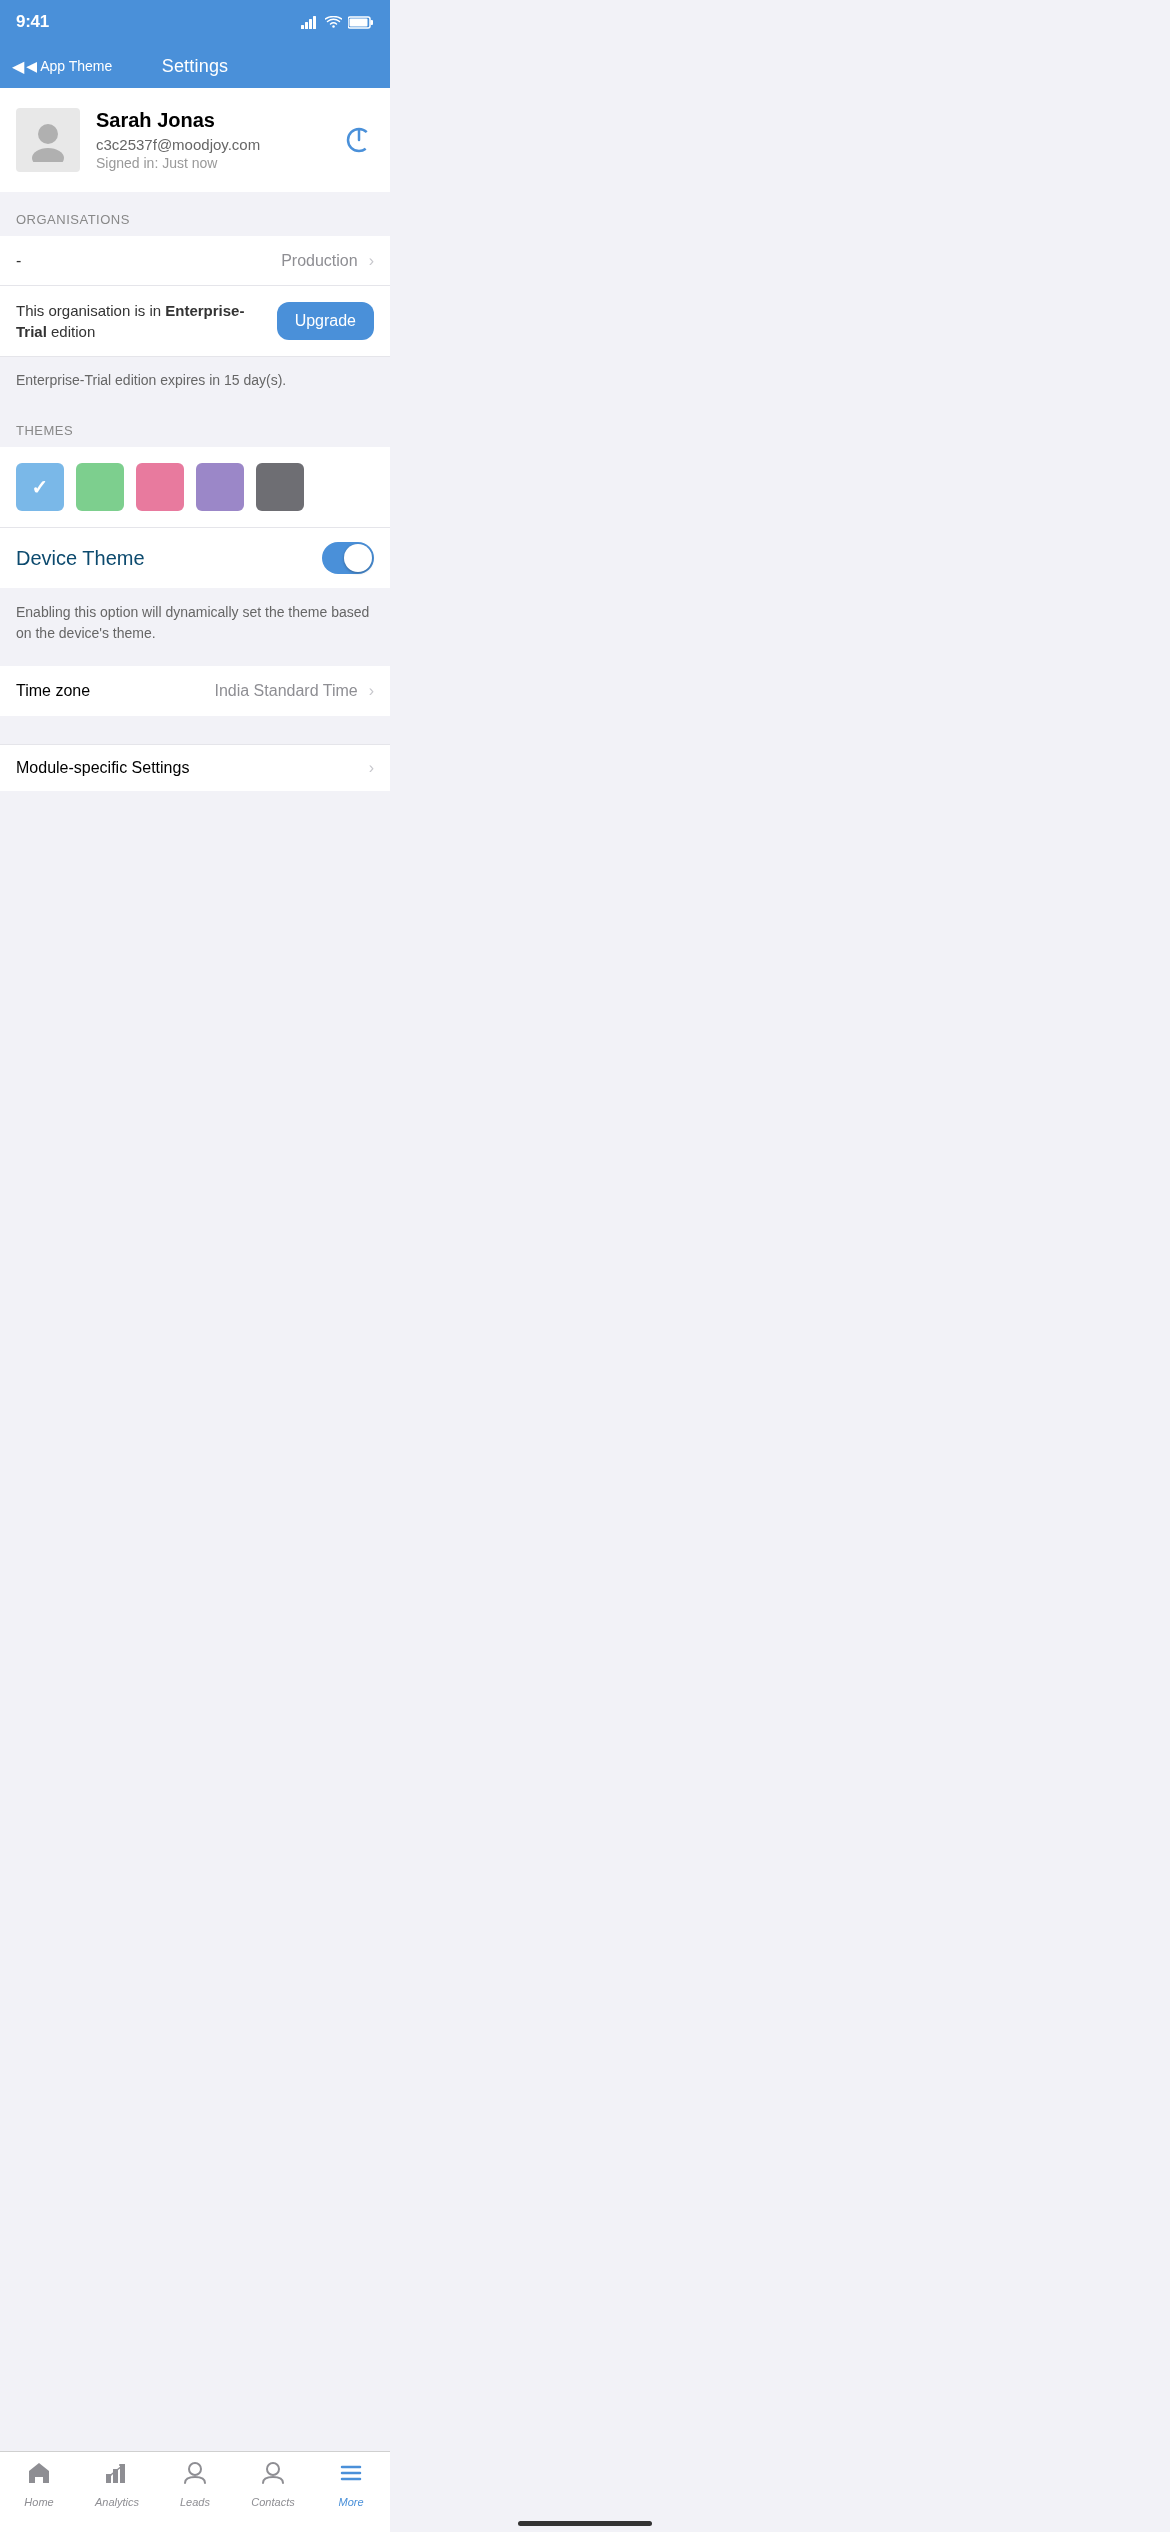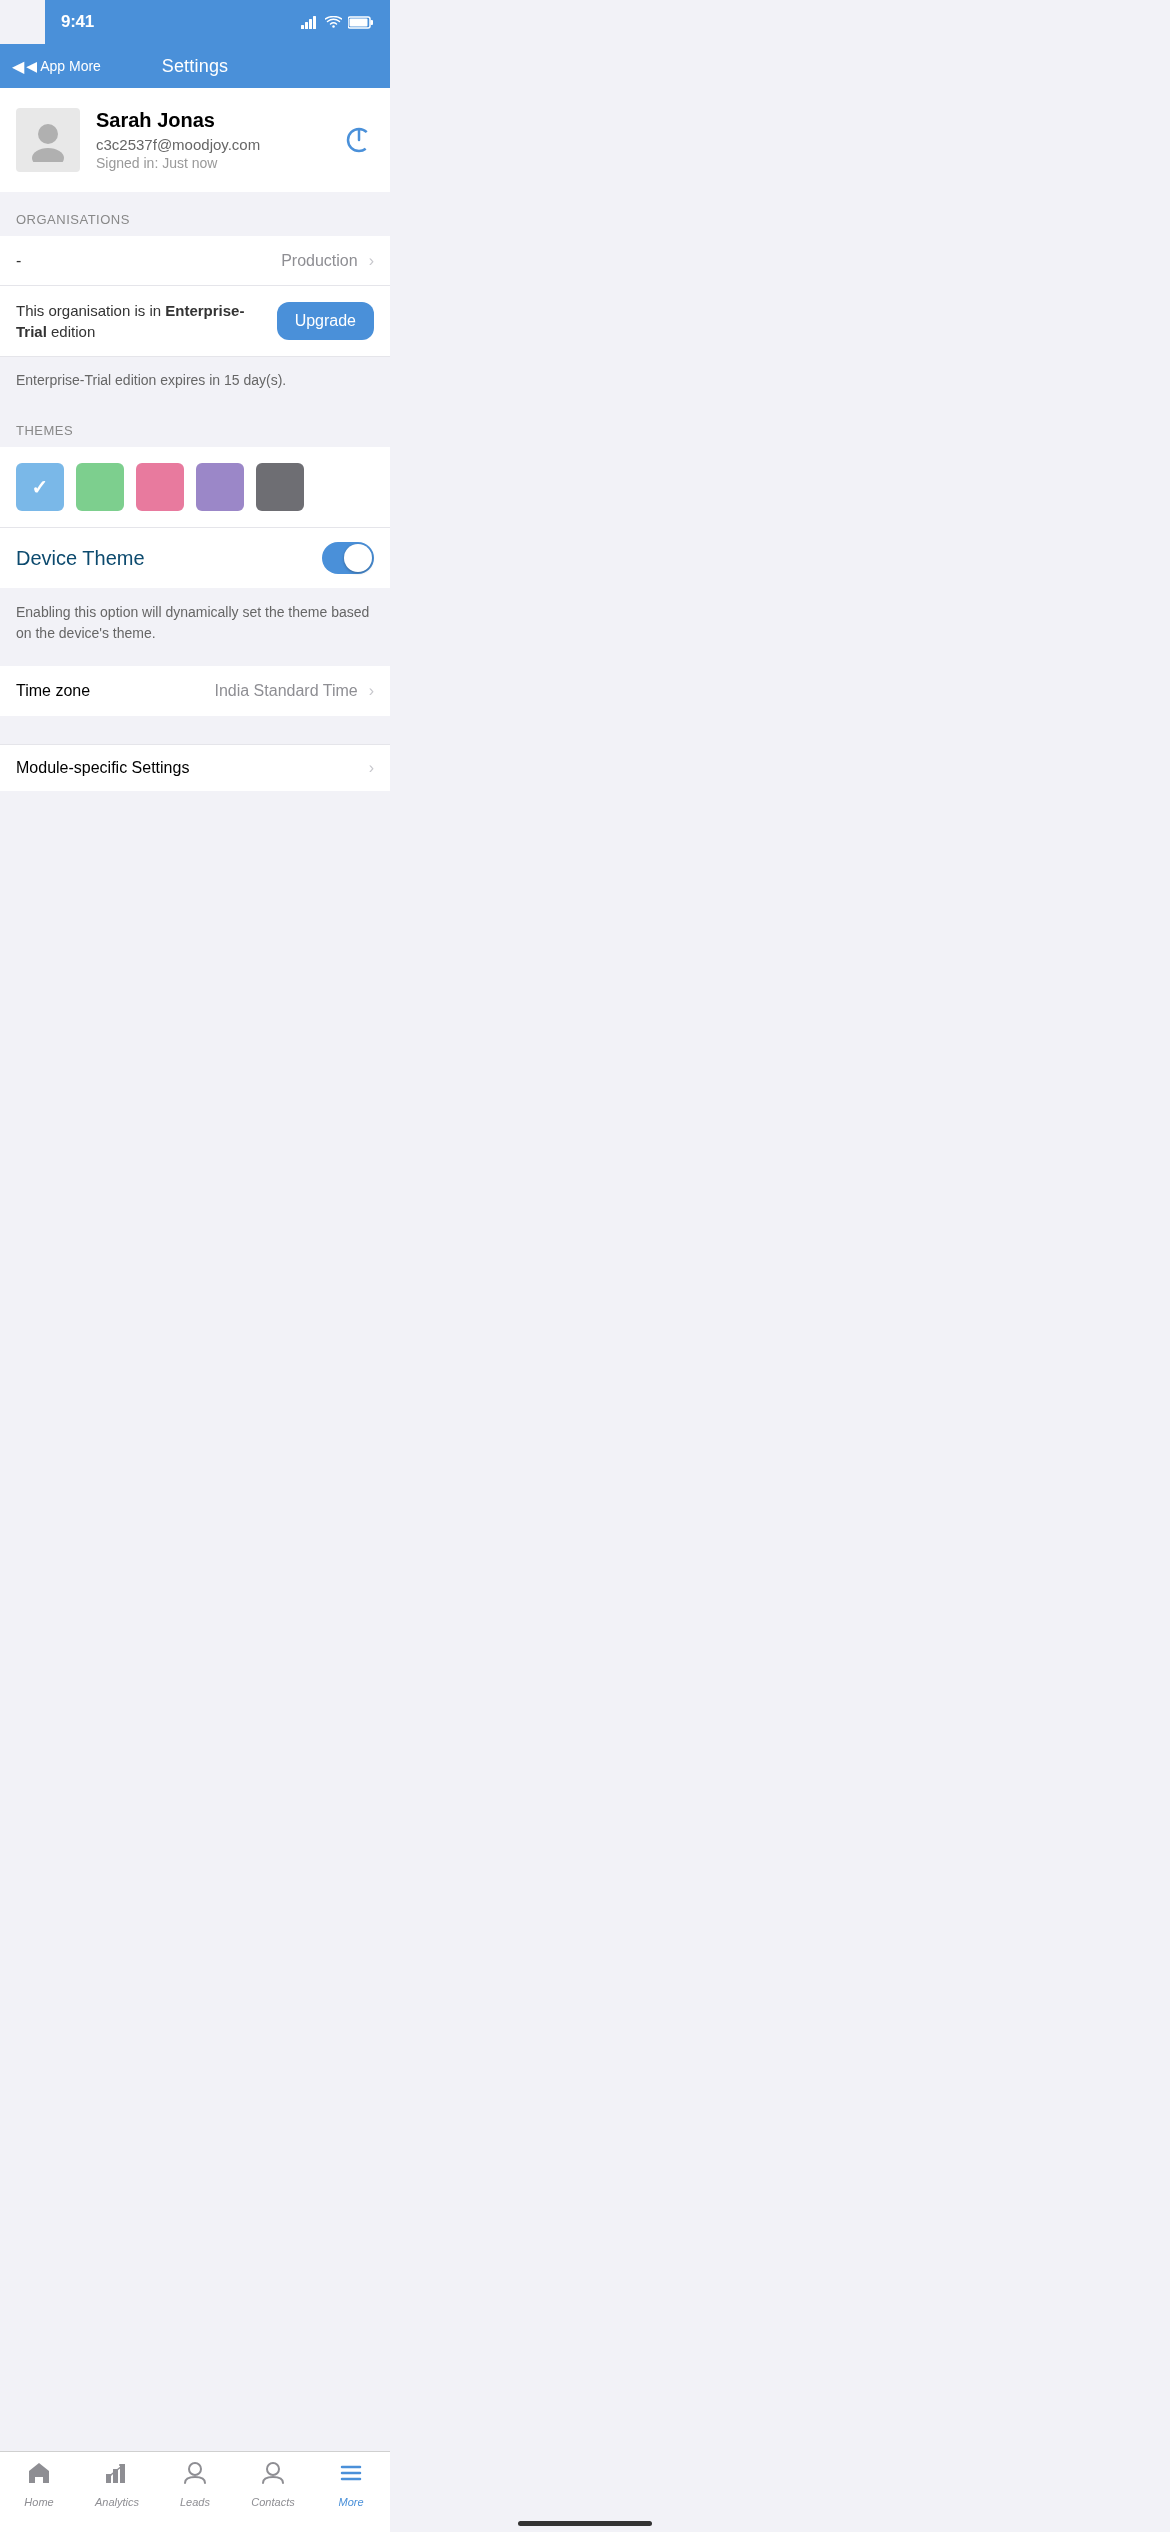--- a/index.html
+++ b/index.html
@@ -16,21 +16,20 @@
 
     
     .status-bar {
       background: #4a90d9;
       height: 44px;
       display: flex;
       align-items: center;
       justify-content: space-between;
       padding: 0 16px;
       color: white;
-      margin-left: 45px;
     }
     .status-time {
       font-size: 17px;
       font-weight: 600;
       letter-spacing: -0.3px;
     }
     .status-icons {
       display: flex;
       align-items: center;
       gap: 6px;
@@ -361,21 +360,21 @@
       <rect x="0" y="1" width="22" height="11" rx="2" stroke="white" stroke-width="1.5" fill="none"></rect>
       <rect x="22.5" y="4" width="2.5" height="5" rx="1" fill="white"></rect>
       <rect x="1.5" y="2.5" width="18" height="8" rx="1" fill="white"></rect>
     </svg>
   </div>
 </div>
 
 <div class="nav-bar">
   <div class="nav-back">
     <span>◀</span>
-    <span style="font-size:14px; margin-left:-2px;">◀ App More</span>
+    <span style="font-size:14px; margin-left:-2px;">◀ App Theme</span>
   </div>
   <span class="nav-title">Settings</span>
 </div>
 
 <div class="profile-section">
   <div class="avatar">
     <svg viewBox="0 0 44 44" fill="none" xmlns="http://www.w3.org/2000/svg">
       <circle cx="22" cy="16" r="10" fill="#b0b0b0"></circle>
       <ellipse cx="22" cy="40" rx="16" ry="10" fill="#b0b0b0"></ellipse>
     </svg>

